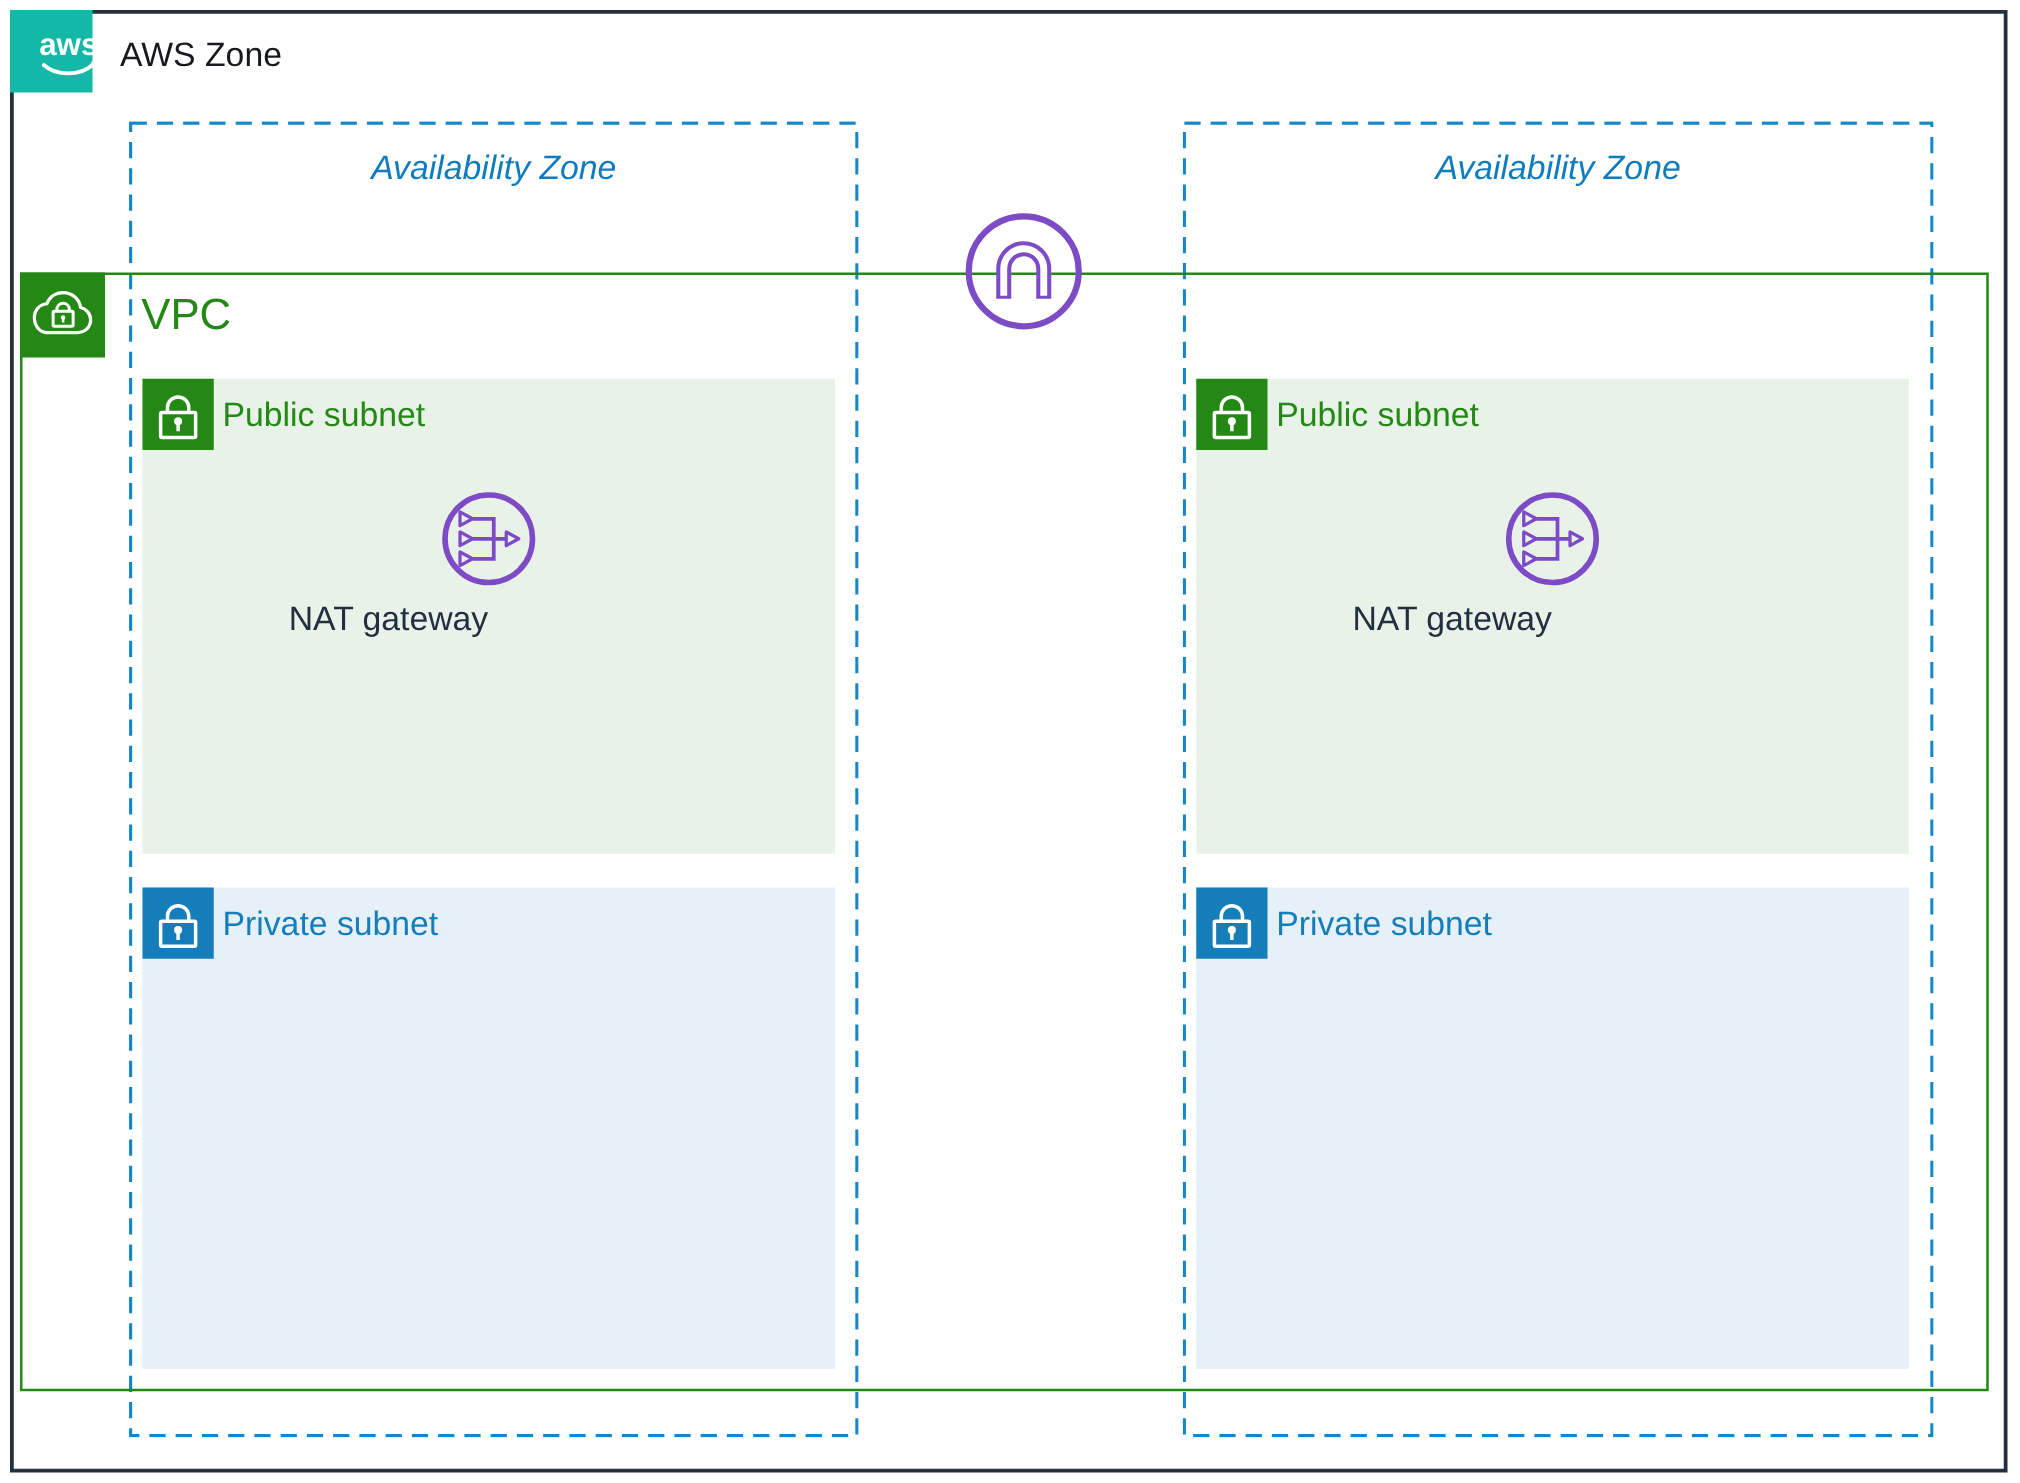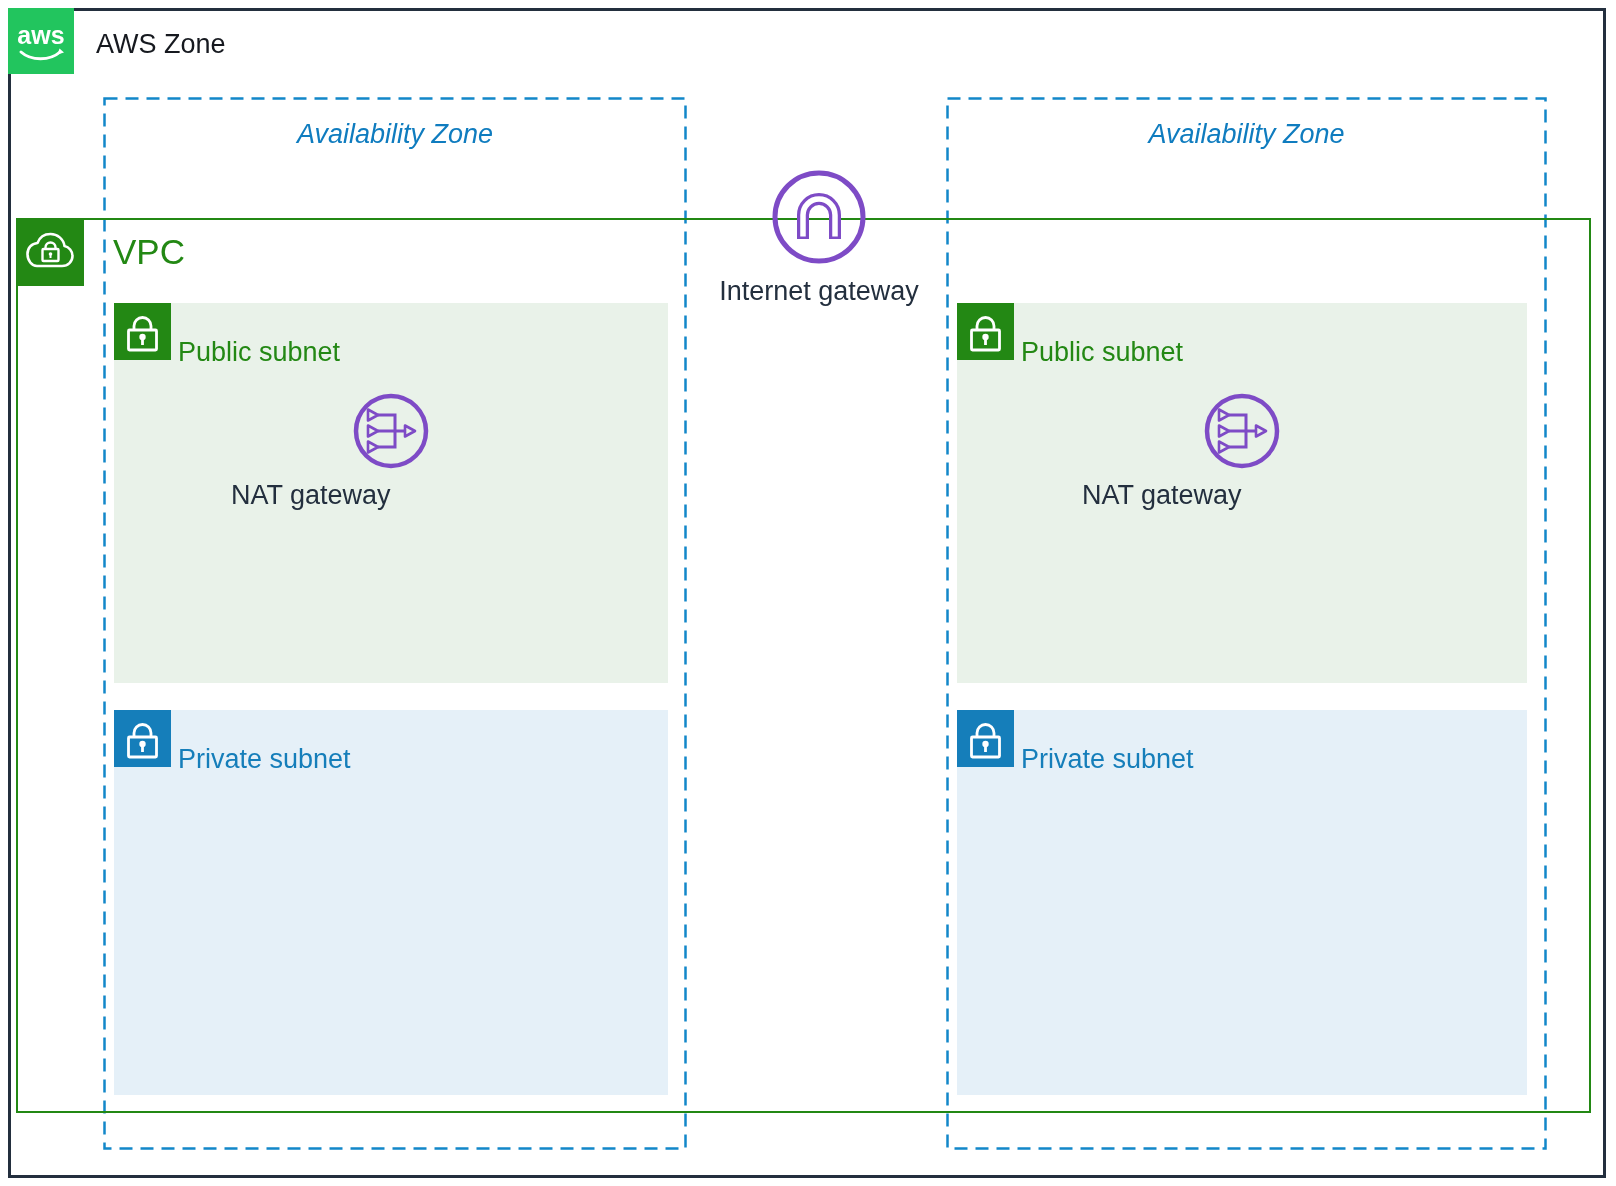--- a/index.html
+++ b/index.html
@@ -4,21 +4,21 @@
 <style>
   html,body{margin:0;padding:0;background:#fff;}
   #canvas{
     position:relative;width:1616px;height:1186px;background:#ffffff;
     font-family:"Liberation Sans",sans-serif;overflow:hidden;
   }
   .abs{position:absolute;box-sizing:border-box;}
 
   
   .outer-box{left:8px;top:8px;width:1598px;height:1170px;border:3px solid #232F3E;}
-  .aws-logo{left:8px;top:8px;width:66px;height:66px;background:#22c55e;}
+  .aws-logo{left:8px;top:8px;width:66px;height:66px;background:#14b8a6;padding-left:14px;}
   .aws-cloud-title{left:96px;top:29px;font-size:27px;color:#16191F;line-height:30px;}
 
   
   .az-svg{pointer-events:none;}
   .az-left{left:103px;top:97px;width:584px;height:1053px;}
   .az-right{left:946px;top:97px;width:601px;height:1053px;}
   .az-label{top:119px;font-size:27px;color:#0F7CBF;text-align:center;line-height:30px;font-style:italic;}
   .az-label-left{left:103px;width:584px;}
   .az-label-right{left:946px;width:601px;}
 
@@ -35,21 +35,21 @@
   .sn-pub-r{left:957px;top:303px;width:570px;height:380px;}
   .sn-priv-l{left:114px;top:710px;width:554px;height:385px;}
   .sn-priv-r{left:957px;top:710px;width:570px;height:385px;}
   .lock-icon{width:57px;height:57px;}
   .lock-green{background:#238814;}
   .lock-blue{background:#157EBA;}
   .li-pub-l{left:114px;top:303px;}
   .li-pub-r{left:957px;top:303px;}
   .li-priv-l{left:114px;top:710px;}
   .li-priv-r{left:957px;top:710px;}
-  .subnet-label{font-size:27px;line-height:30px;margin-top:20px;}
+  .subnet-label{font-size:27px;line-height:30px;}
   .subnet-label.green{color:#238814;}
   .subnet-label.blue{color:#157EBA;}
   .sl-pub-l{left:178px;top:317px;}
   .sl-pub-r{left:1021px;top:317px;}
   .sl-priv-l{left:178px;top:724px;}
   .sl-priv-r{left:1021px;top:724px;}
 
   
   .igw-svg{left:764px;top:162px;width:110px;height:110px;}
   .igw-label{left:619px;top:276px;width:400px;text-align:center;font-size:27px;color:#232F3E;line-height:30px;}
@@ -144,21 +144,20 @@
   <div class="abs subnet-label green sl-pub-l">Public subnet</div>
   <div class="abs subnet-label green sl-pub-r">Public subnet</div>
   <div class="abs subnet-label blue sl-priv-l">Private subnet</div>
   <div class="abs subnet-label blue sl-priv-r">Private subnet</div>
 
   <svg class="abs igw-svg" viewBox="0 0 110 110">
     <circle cx="55" cy="55" r="44" fill="none" stroke="#7E4BC6" stroke-width="5"></circle>
     <path d="M39 77 V53 a16 16 0 0 1 32 0 V77" fill="none" stroke="#7E4BC6" stroke-width="12"></path>
     <path d="M39 74.5 V53 a16 16 0 0 1 32 0 V74.5" fill="none" stroke="#ffffff" stroke-width="5.5"></path>
   </svg>
-  <div class="abs igw-label">Internet gateway</div>
 
   <svg class="abs nat-svg nat-l" viewBox="0 0 90 90">
     <circle cx="45" cy="45" r="35" fill="none" stroke="#7E4BC6" stroke-width="4.5"></circle>
     <path d="M22 23.5 L32 29 L22 34.5 Z" fill="none" stroke="#7E4BC6" stroke-width="2.6" stroke-linejoin="round"></path>
     <path d="M22 39.5 L32 45 L22 50.5 Z" fill="none" stroke="#7E4BC6" stroke-width="2.6" stroke-linejoin="round"></path>
     <path d="M22 55.5 L32 61 L22 66.5 Z" fill="none" stroke="#7E4BC6" stroke-width="2.6" stroke-linejoin="round"></path>
     <path d="M32 29 H49 V61 H32" fill="none" stroke="#7E4BC6" stroke-width="3"></path>
     <path d="M32 45 H59" fill="none" stroke="#7E4BC6" stroke-width="3"></path>
     <path d="M59 39.5 L69 45 L59 50.5 Z" fill="none" stroke="#7E4BC6" stroke-width="2.6" stroke-linejoin="round"></path>
   </svg>

